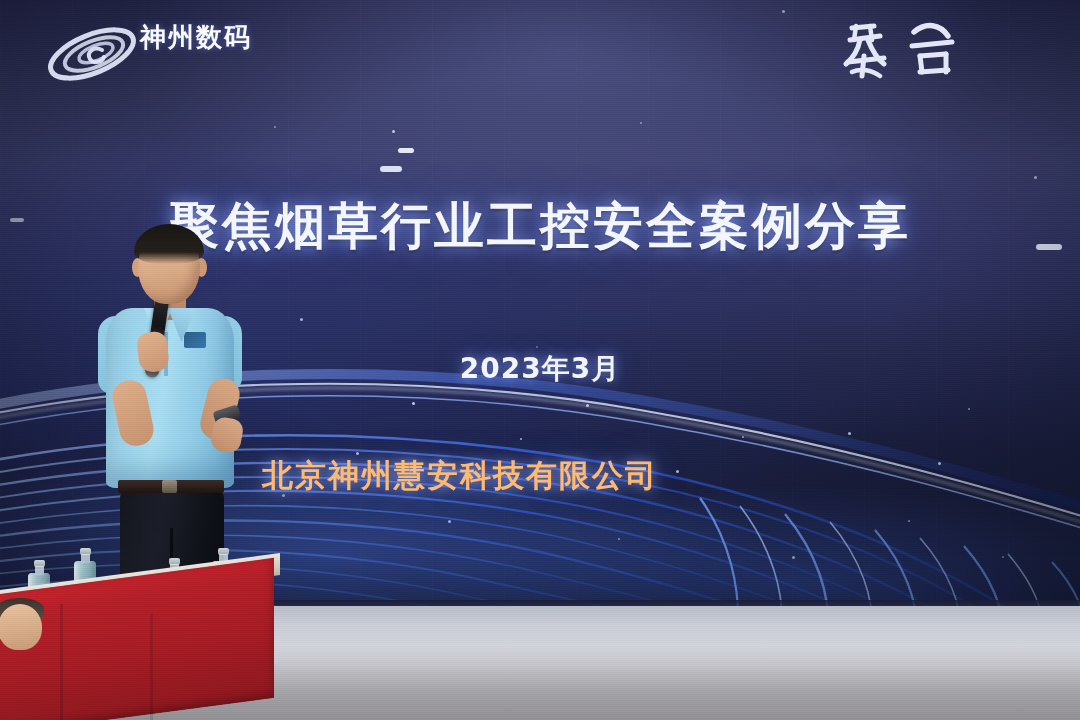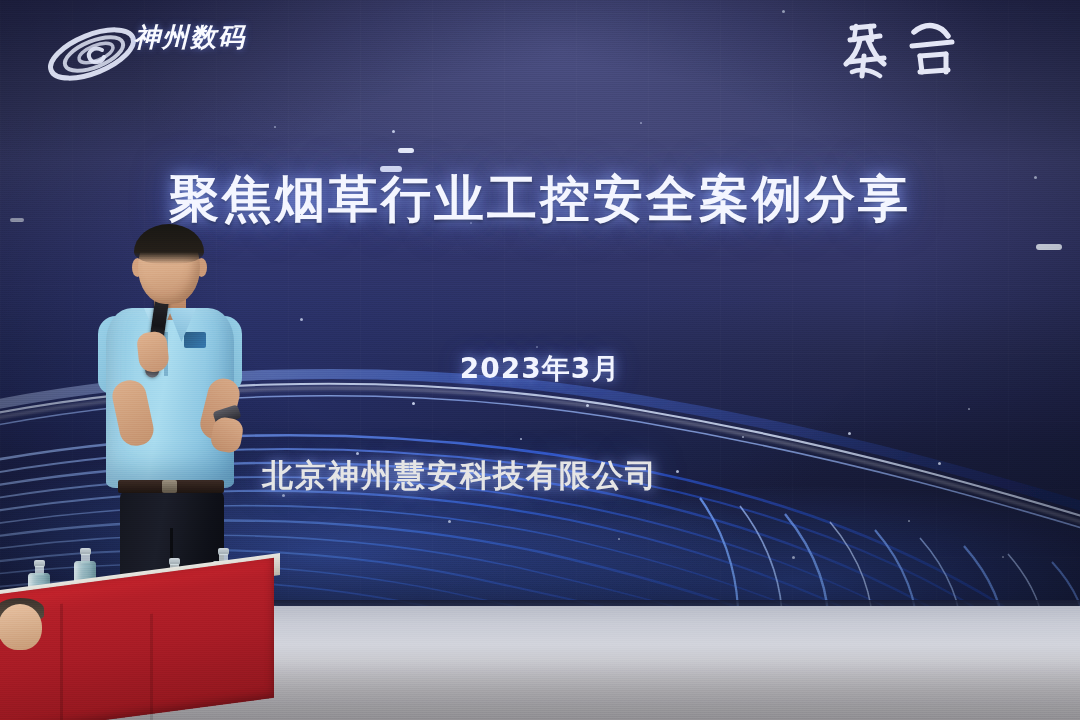--- a/index.html
+++ b/index.html
@@ -58,21 +58,21 @@
       radial-gradient(ellipse 520px 130px at 74% 82%, rgba(50,95,235,.35) 0%, rgba(20,40,140,0) 74%);
     mix-blend-mode:screen;pointer-events:none;
   }
 
   
   .particle{position:absolute;border-radius:50%;background:#dfe9ff;pointer-events:none;}
   .streak{position:absolute;border-radius:3px;background:#eef3ff;pointer-events:none;}
 
   
   .screen-title{
-    position:absolute;left:0;top:166px;width:1080px;
+    position:absolute;left:0;top:193px;width:1080px;
     text-align:center;
     font-family:"DejaVu Sans","Liberation Sans",sans-serif;
     font-weight:bold;
     font-size:50px;letter-spacing:3px;
     color:#f4f6ff;
     text-shadow:0 0 16px rgba(150,175,255,.75), 0 0 38px rgba(70,100,230,.55), 0 2px 3px rgba(0,0,0,.45);
     white-space:nowrap;
   }
   .screen-date{
     position:absolute;left:0;top:350px;width:1080px;
@@ -81,29 +81,29 @@
     font-weight:bold;font-size:28px;letter-spacing:1px;
     color:#f2f5ff;
     text-shadow:0 0 12px rgba(150,175,255,.7), 0 0 26px rgba(70,100,230,.45);
     white-space:nowrap;
   }
   .screen-company{
     position:absolute;left:0;top:455px;width:920px;
     text-align:center;
     font-family:"DejaVu Sans","Liberation Sans",sans-serif;
     font-weight:bold;font-size:31px;letter-spacing:2px;
-    color:#e5e5e5;
+    color:#fdba74;
     text-shadow:0 0 13px rgba(160,185,255,.8), 0 0 30px rgba(70,105,235,.5);
     white-space:nowrap;
   }
 
   
   .dc-logo{position:absolute;left:44px;top:18px;width:250px;height:72px;}
   .dc-mark{position:absolute;left:0;top:2px;width:96px;height:68px;}
-  .dc-text{position:absolute;left:90px;top:6px;width:160px;font-style:italic;}
+  .dc-text{position:absolute;left:96px;top:6px;width:160px;}
   .dc-cn{
     font-family:"DejaVu Sans","Liberation Sans",sans-serif;
     font-weight:bold;font-size:26px;letter-spacing:2px;color:#fafbff;
     text-shadow:0 0 6px rgba(120,150,255,.5);line-height:1.05;
   }
   .dc-en{
     font-family:"Liberation Serif","DejaVu Serif",serif;
     font-size:20px;letter-spacing:.5px;color:#f0f3ff;margin-top:2px;
     text-shadow:0 0 5px rgba(120,150,255,.45);
   }

